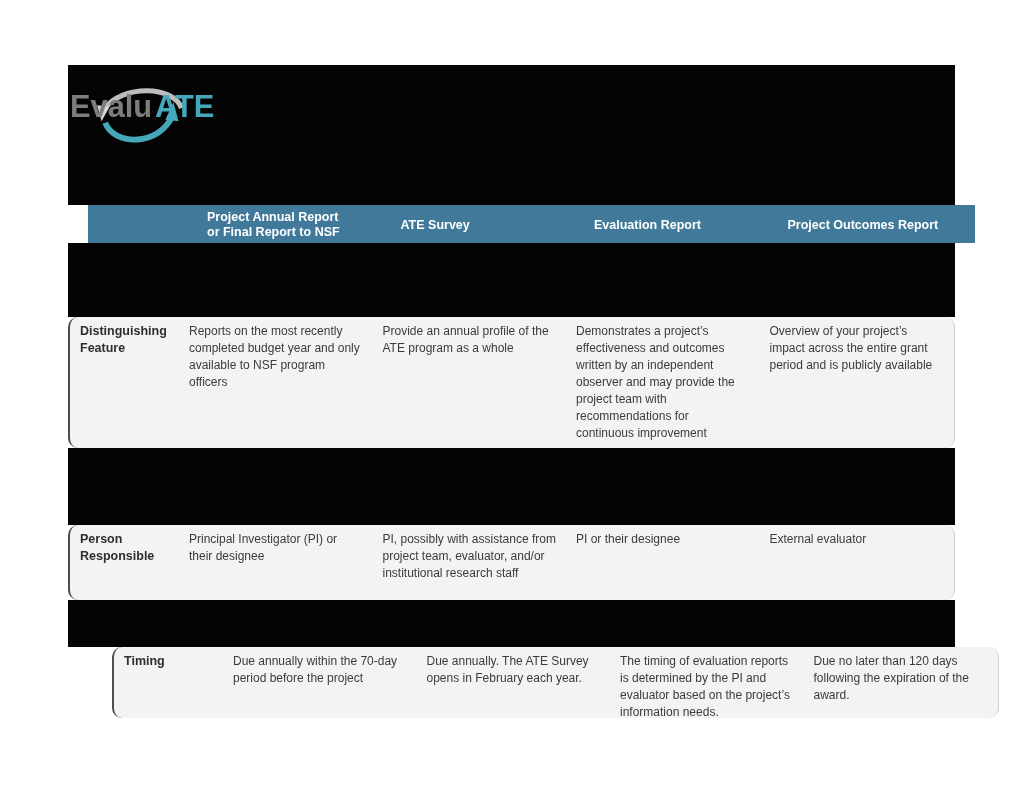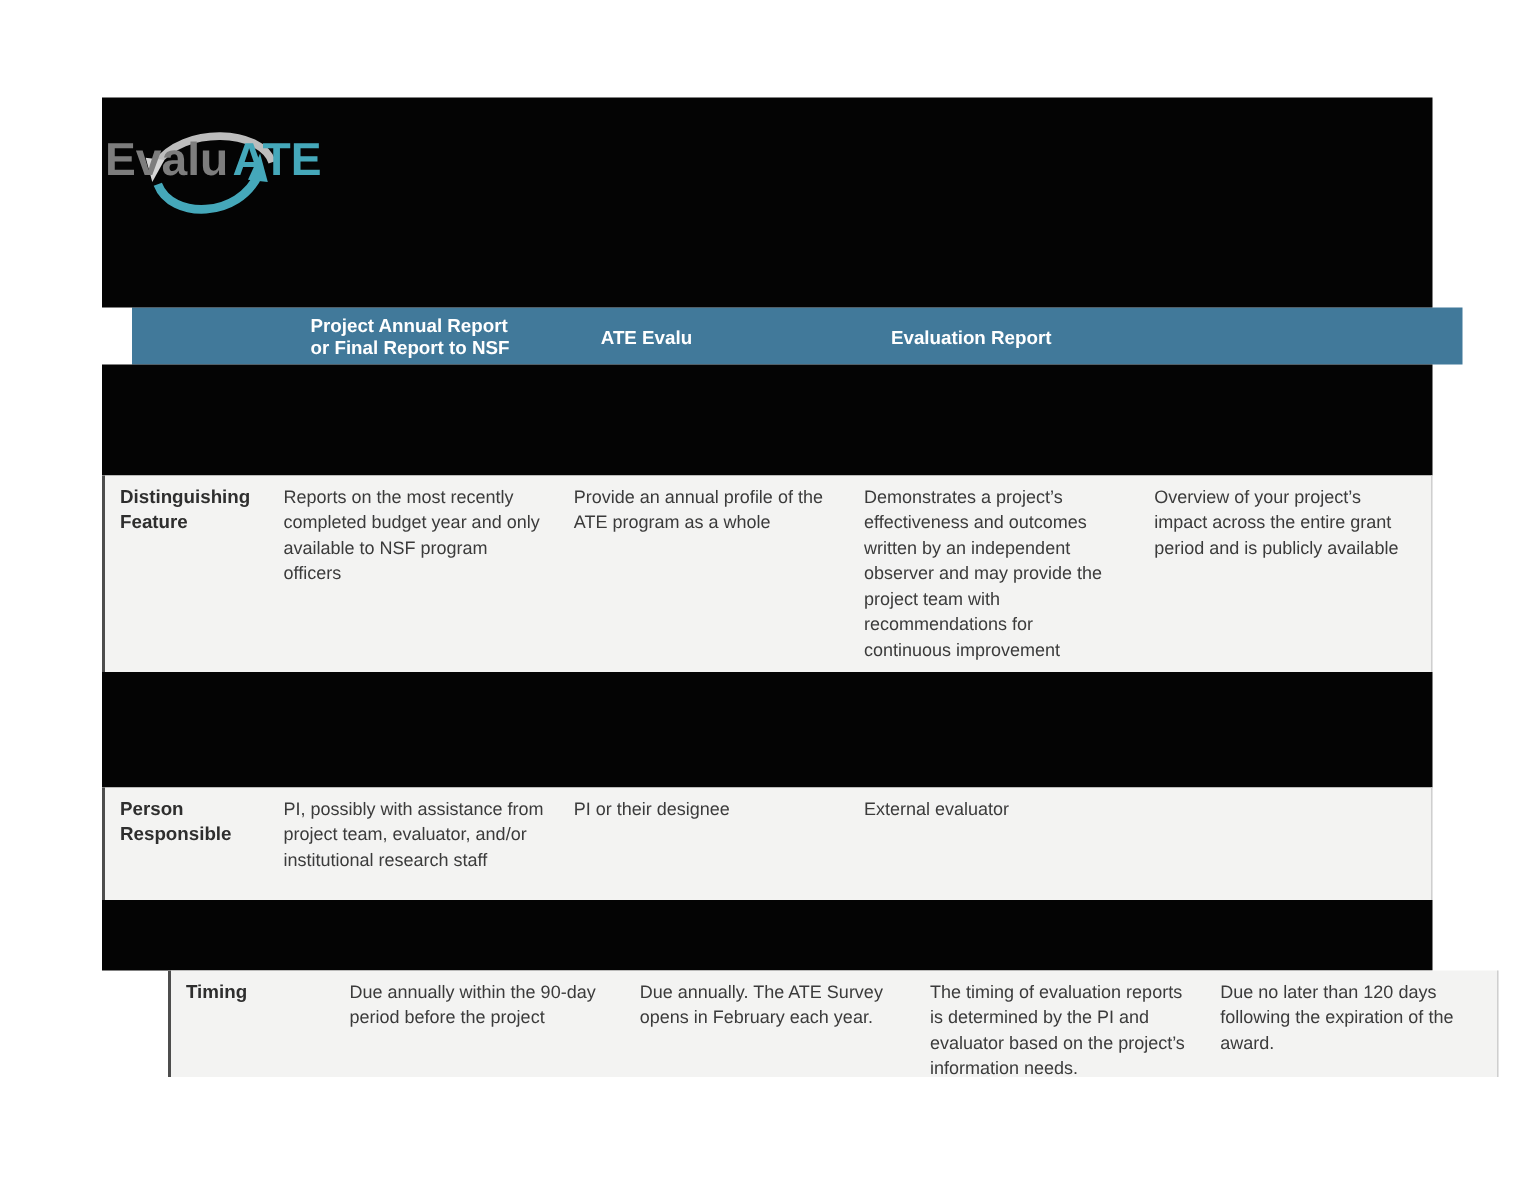--- a/index.html
+++ b/index.html
@@ -38,20 +38,21 @@
   }
   .header-row .c { display: flex; align-items: center; white-space: pre-line; }
 
   .light {
     background: var(--row-bg, #f3f3f2);
     border-left: 2px solid #4d4d4d;
     border-right: 1px solid #cfcfcf;
     color: var(--cell-text, #3b3b3b);
     font-size: 12px;
     line-height: 17px;
+    border-radius: 10px;
   }
   .r1 { height: 131px; }
   .r2 { height: 75px; }
   .r3 { height: 71px; margin-left: 44px; }
 
   .c { flex: 0 0 193.5px; padding: 6px 14px 4px 6px; overflow: hidden; }
   .c.label {
     flex: 0 0 113px;
     padding-left: 10px;
     padding-right: 6px;
@@ -82,47 +83,49 @@
         <polygon class="logo-head-teal" points="130,58 148,60 141,34"></polygon>
         <text class="logo-text-primary" x="0" y="54">Evalu</text>
         <text class="logo-text-accent" x="116" y="54">ATE</text>
       </svg>
     </div>
 
     <div class="trow header-row">
       <div class="c label"></div>
       <div class="c">Project Annual Report
 or Final Report to NSF</div>
-      <div class="c">ATE Evalu</div>
+      <div class="c">ATE Survey</div>
       <div class="c">Evaluation Report</div>
+      <div class="c">Project Outcomes Report</div>
     </div>
 
     <div class="band black b1"></div>
 
     <div class="trow light r1">
       <div class="c label">Distinguishing Feature</div>
       <div class="c">Reports on the most recently completed budget year and only available to NSF program officers</div>
       <div class="c">Provide an annual profile of the ATE program as a whole</div>
       <div class="c">Demonstrates a project’s effectiveness and outcomes written by an independent observer and may provide the project team with recommendations for continuous improvement</div>
       <div class="c">Overview of your project’s impact across the entire grant period and is publicly available</div>
     </div>
 
     <div class="band black b2"></div>
 
     <div class="trow light r2">
       <div class="c label">Person Responsible</div>
+      <div class="c">Principal Investigator (PI) or their designee</div>
       <div class="c">PI, possibly with assistance from project team, evaluator, and/or institutional research staff</div>
       <div class="c">PI or their designee</div>
       <div class="c">External evaluator</div>
     </div>
 
     <div class="band black b3"></div>
 
     <div class="trow light r3">
       <div class="c label">Timing</div>
-      <div class="c">Due annually within the 90-day period before the project</div>
+      <div class="c">Due annually within the 70-day period before the project</div>
       <div class="c">Due annually. The ATE Survey opens in February each year.</div>
       <div class="c">The timing of evaluation reports is determined by the PI and evaluator based on the project’s information needs.</div>
       <div class="c">Due no later than 120 days following the expiration of the award.</div>
     </div>
 
   </div>
 </div>
 
 </body></html>

